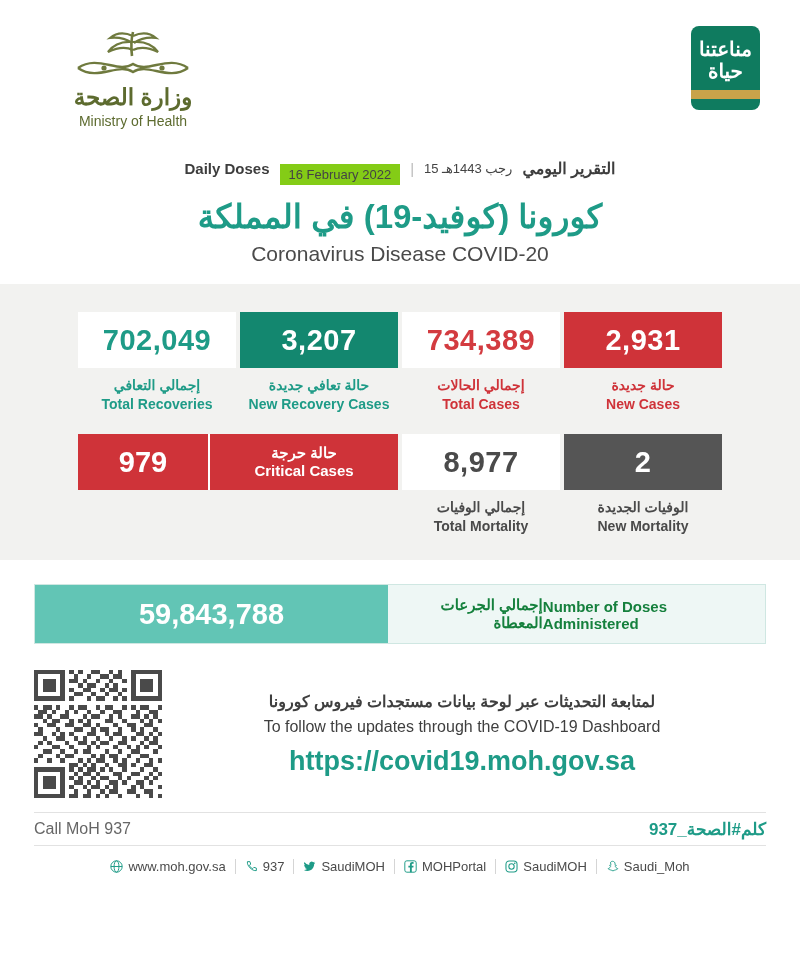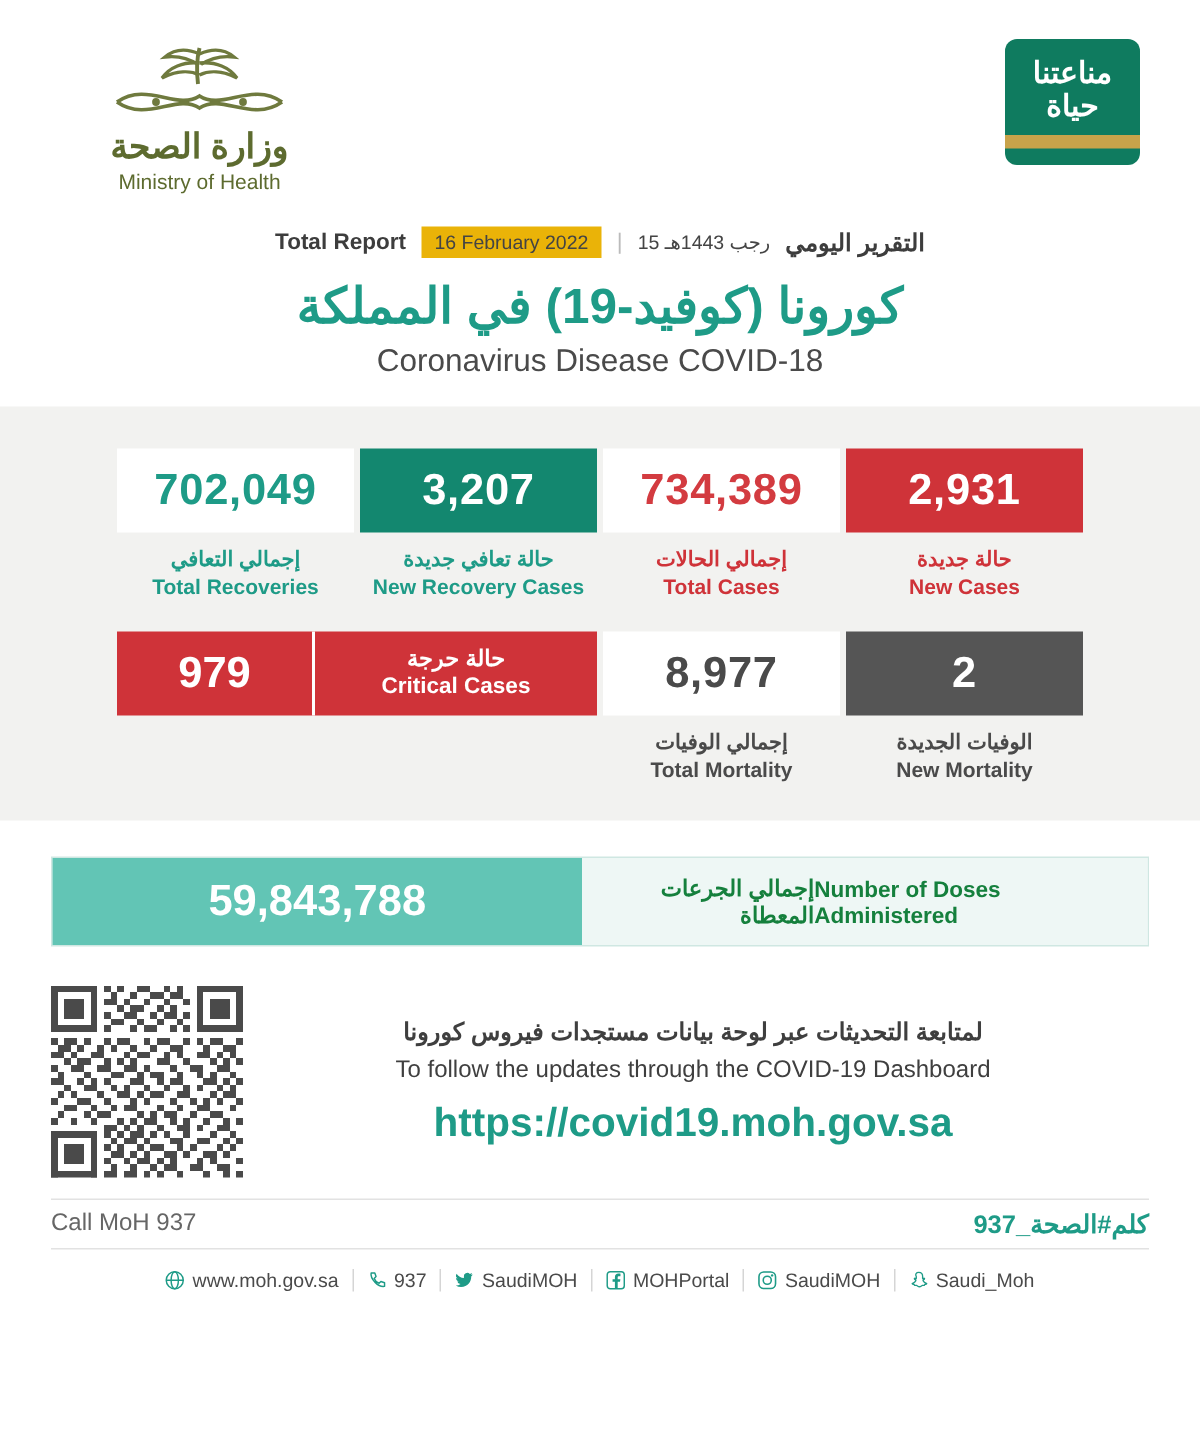--- a/index.html
+++ b/index.html
@@ -37,21 +37,21 @@
   }
   .moh-en {
     font-size: 14px;
     color: #5d6b2f;
     margin-top: 2px;
   }
   .vision-badge {
     position: absolute;
     right: 40px;
     top: 26px;
-    width: 90px;
+    width: 69px;
     height: 84px;
     background: #0f7b5f;
     border-radius: 8px;
     display: flex;
     flex-direction: column;
     align-items: center;
     justify-content: center;
     color: #fff;
     overflow: hidden;
   }
@@ -64,24 +64,25 @@
     display: flex;
     align-items: center;
     justify-content: center;
     gap: 10px;
     margin-top: 6px;
     font-size: 15px;
     color: #444;
   }
   .title-row .en-daily { font-weight: bold; color: #3d3d3d; font-size: 15px; }
   .date-box {
-    background: #eab308;
+    background: #84cc16;
     padding: 3px 9px;
     font-size: 13px;
     color: #444;
+    margin-top: 13px;
   }
   .hijri { font-size: 13px; color: #444; }
   .sep { color: #bbb; }
   .ar-daily { font-weight: bold; font-size: 16px; color: #3d3d3d; }
 
   .main-title-ar {
     text-align: center;
     color: #1e9b87;
     font-size: 33px;
     font-weight: bold;
@@ -267,29 +268,29 @@
     </div>
 
     <div class="vision-badge">
       <div class="v1">مناعتنا</div>
       <div class="v2">حياة</div>
       <div class="vbar"></div>
     </div>
   </div>
 
   <div class="title-row">
-    <span class="en-daily">Total Report</span>
+    <span class="en-daily">Daily Doses</span>
     <span class="date-box">16 February 2022</span>
     <span class="sep">|</span>
     <span class="hijri">15 رجب 1443هـ</span>
     <span class="ar-daily">التقرير اليومي</span>
   </div>
 
   <div class="main-title-ar">كورونا (كوفيد-19) في المملكة</div>
-  <div class="main-title-en">Coronavirus Disease COVID-18</div>
+  <div class="main-title-en">Coronavirus Disease COVID-20</div>
 
   <div class="stats-area">
 
     <div class="row1">
 
       <div class="stat">
         <div class="num white-teal">702,049</div>
         <div class="lab-ar lab teal">إجمالي التعافي</div>
         <div class="lab-en lab teal">Total Recoveries</div>
       </div>

